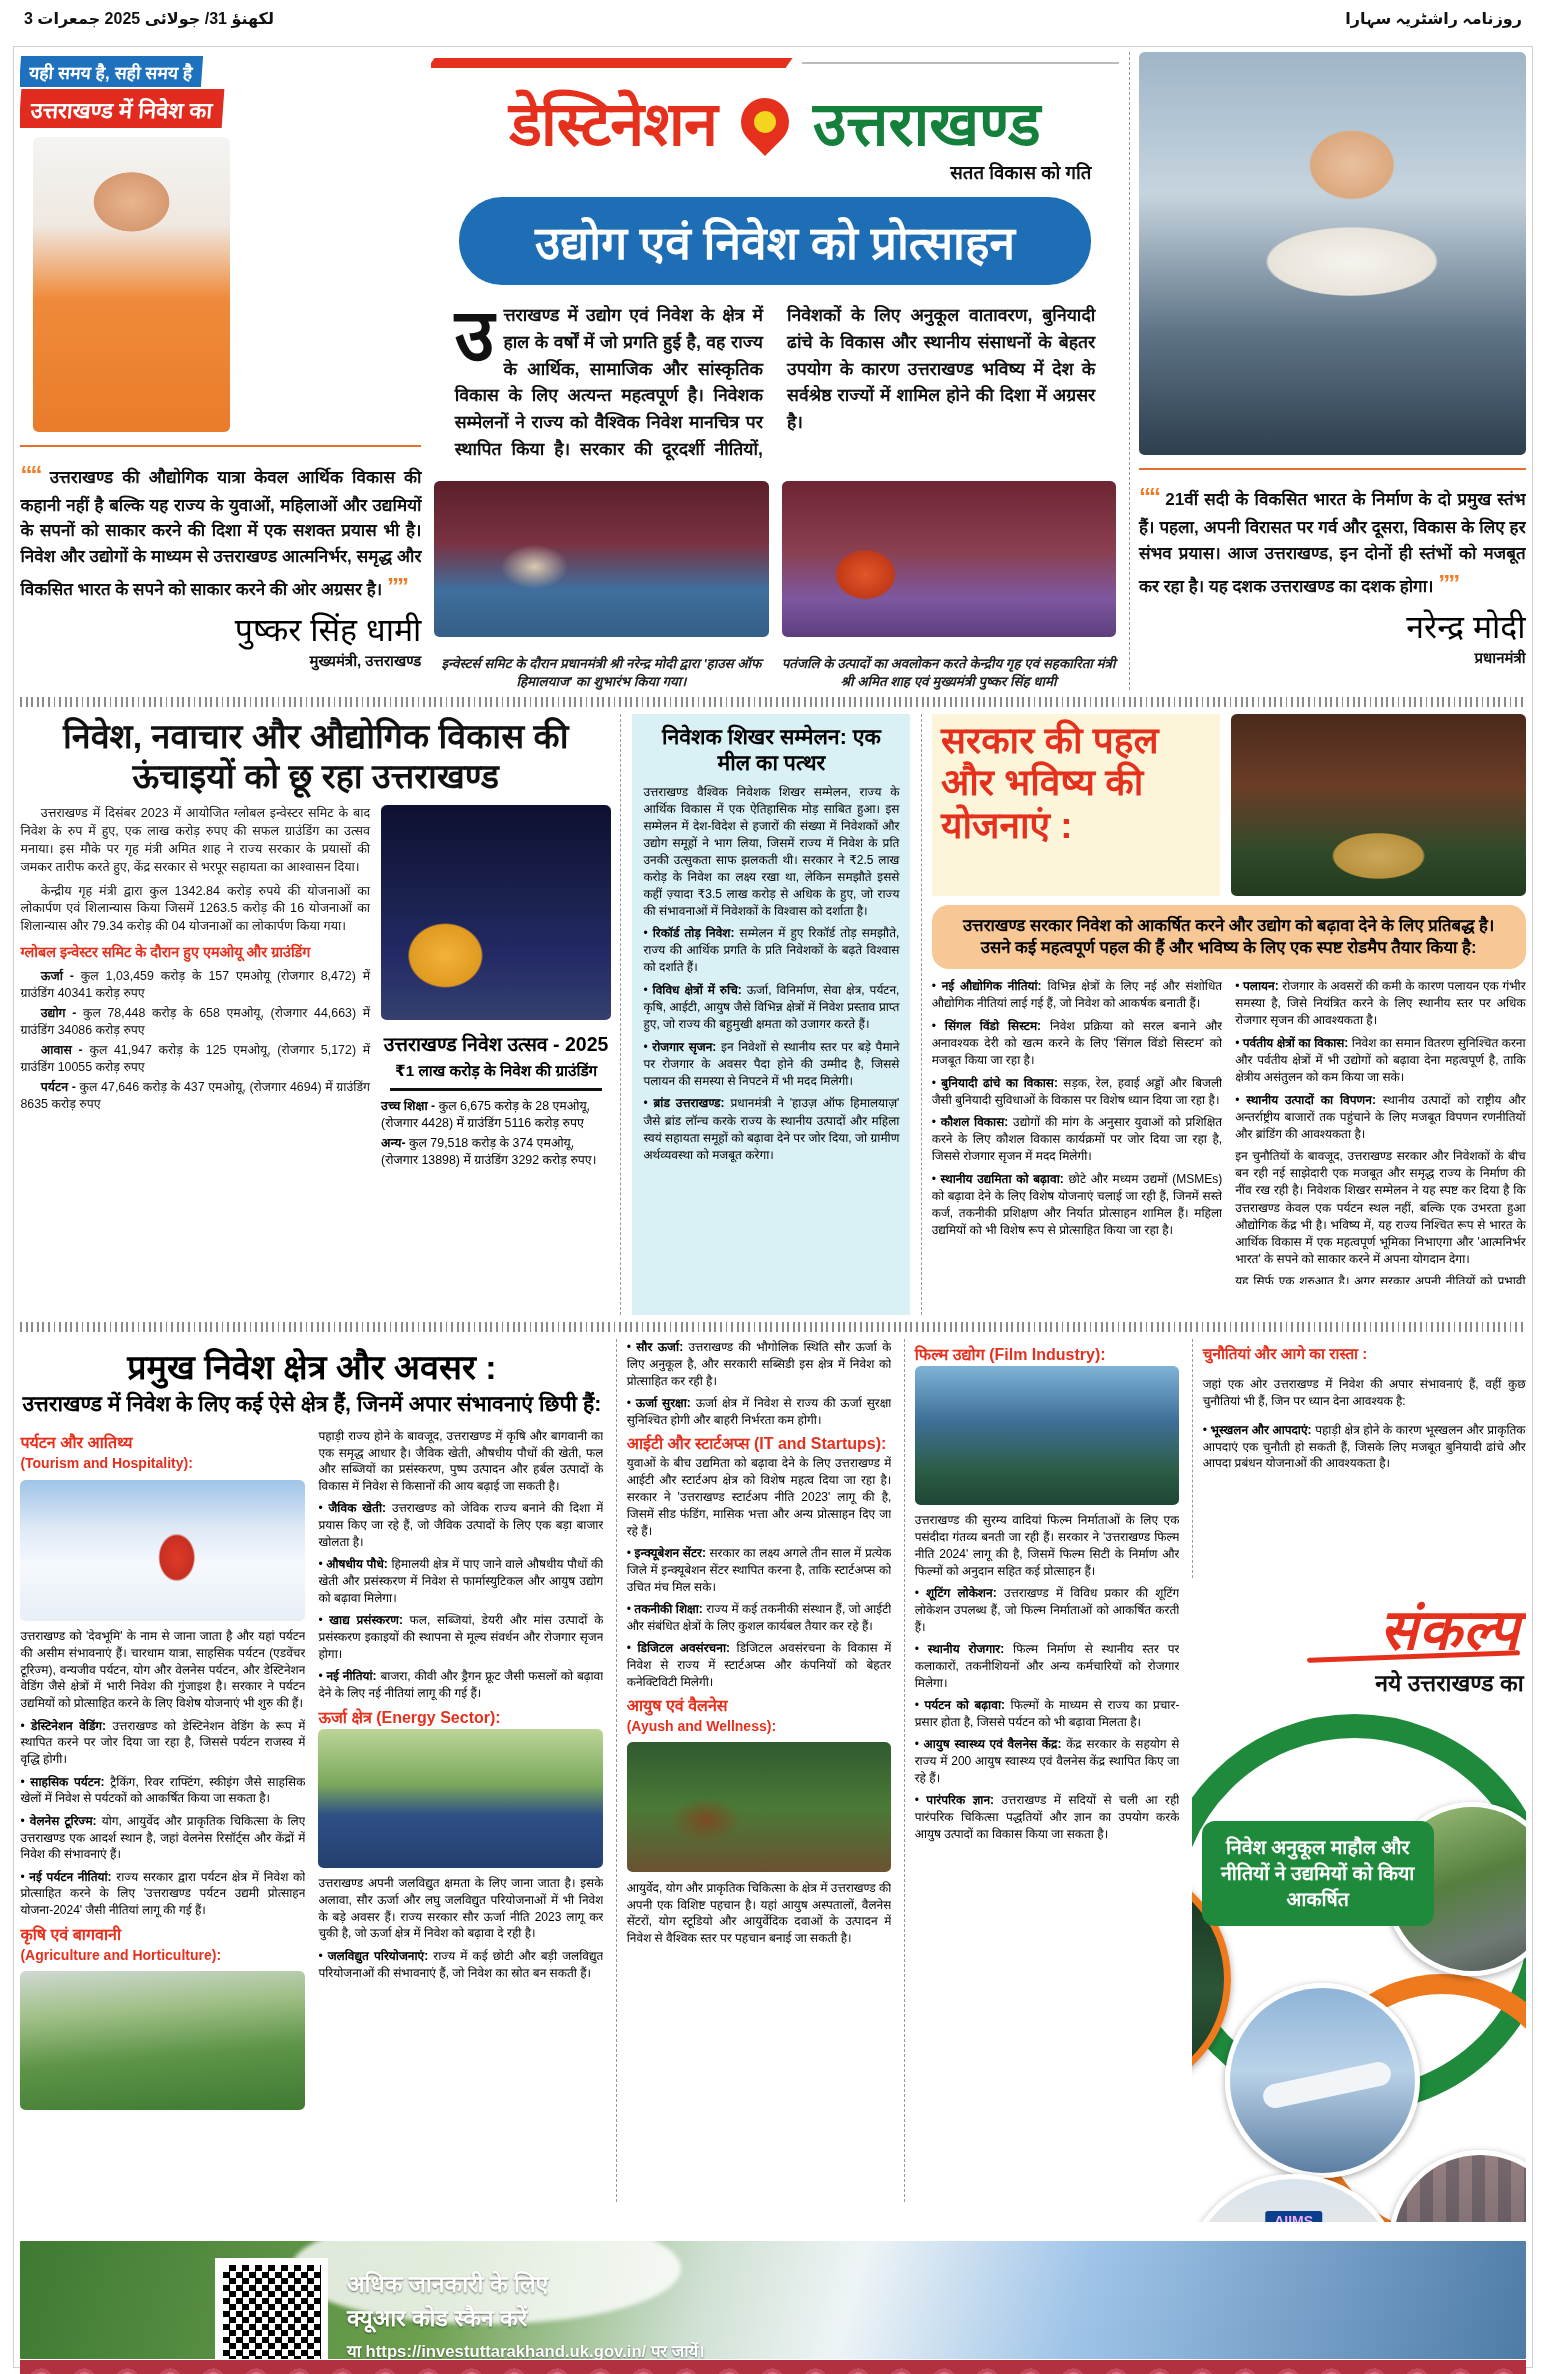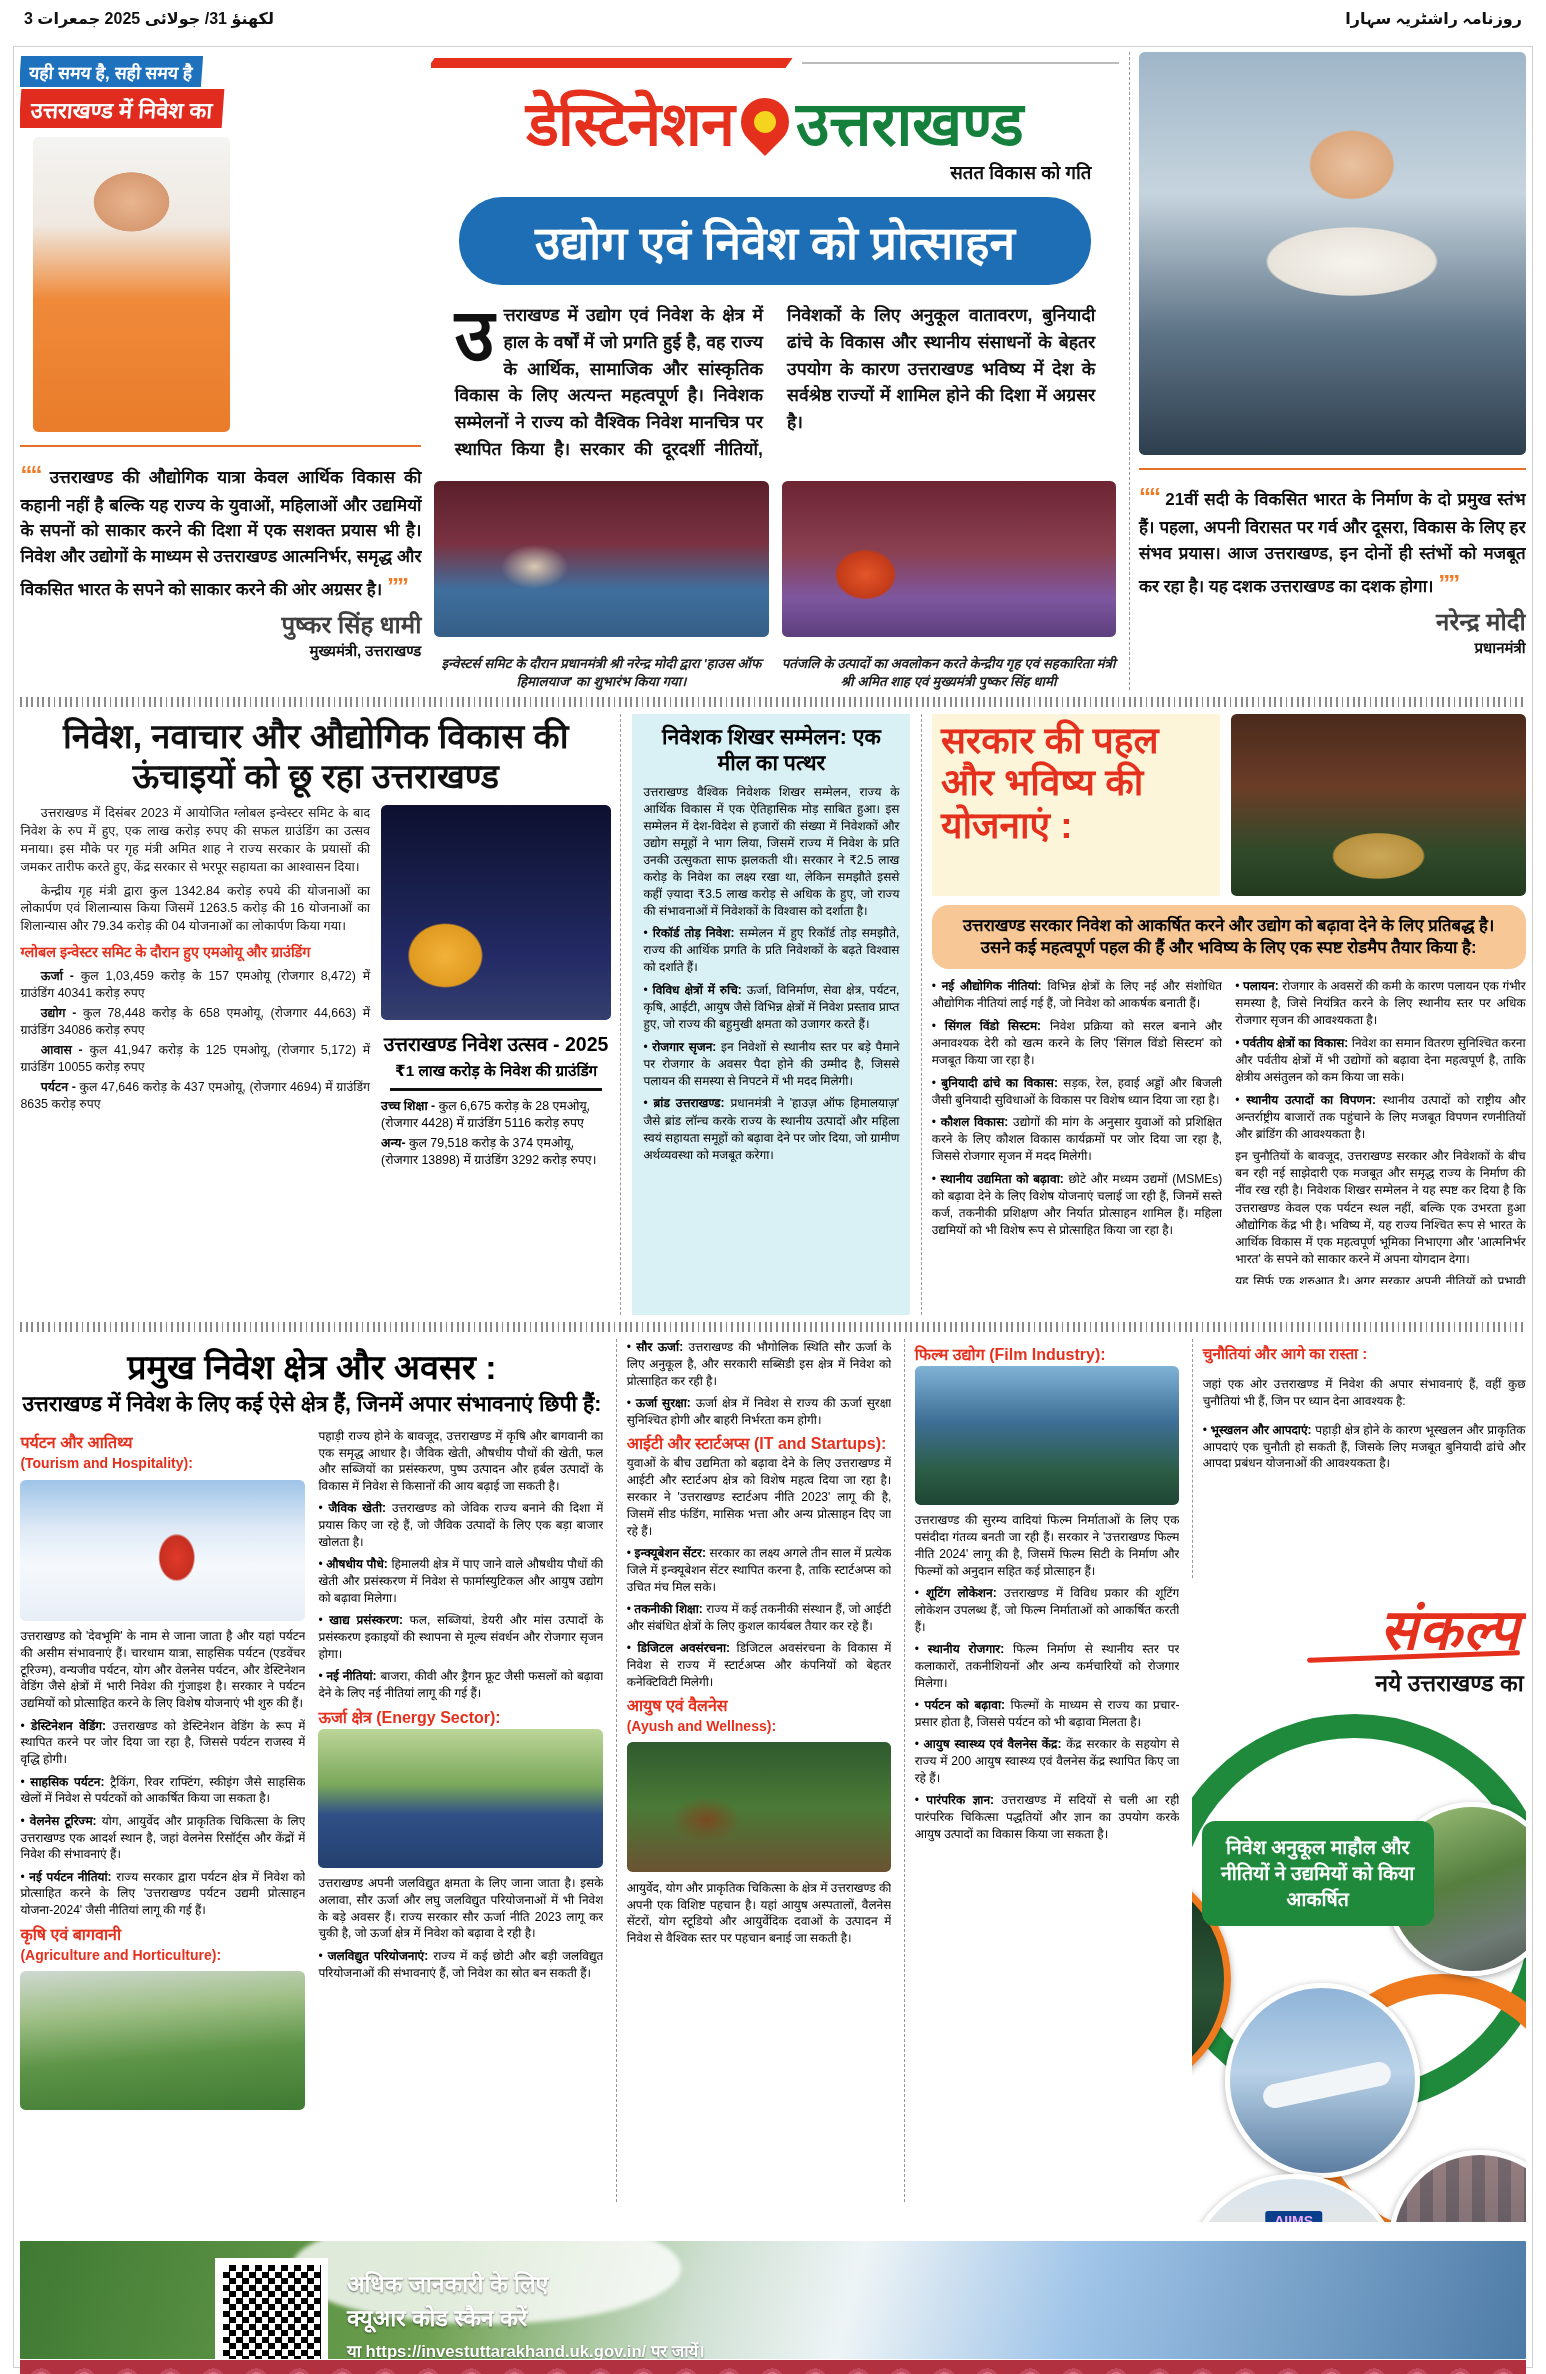--- a/index.html
+++ b/index.html
@@ -50,37 +50,37 @@
   .ph-film{height:139px;background:
      linear-gradient(180deg,#7fb3d6 0%,#3e6f96 40%,#2c5d46 75%,#1e4634 100%);}
   .ph-herbs{height:130px;background:
      radial-gradient(56px 37px at 30% 60%,#7a4a22 0%,transparent 62%),
      linear-gradient(180deg,#2f5a2f 0%,#4a7a36 50%,#6b5232 100%);}
   .capt{font-size:13.4px;font-weight:700;font-style:italic;text-align:center;line-height:1.3;margin-top:18px;color:#222;}
   
   .swoosh{display:flex;align-items:center;height:13px;margin:5.6px 0 1.9px 0;}
   .swoosh .red{flex:0 0 52%;height:10.2px;background:#e5301d;transform:skewX(-35deg);}
   .swoosh .line{flex:1;height:1.9px;background:#bbb;margin-left:13px;}
-  .masthead{display:flex;align-items:center;justify-content:center;gap:7px;margin-top:9.3px;}
+  .masthead{display:flex;align-items:center;justify-content:center;gap:24px;margin-top:9.3px;}
   .mh-red{color:#e5301d;font-size:61px;font-weight:800;letter-spacing:-0.9px;}
   .mh-green{color:#15803c;font-size:61px;font-weight:800;}
   .pin{position:relative;width:48px;height:48px;background:#e5301d;border-radius:50% 50% 50% 0;transform:rotate(-45deg);flex:0 0 48px;}
   .pin i{position:absolute;left:13px;top:13px;width:22px;height:22px;background:#f5d420;border-radius:50%;}
   .mh-tag{text-align:right;font-size:18.6px;font-weight:800;color:#111;margin:-3.7px 28px 0 0;}
   .head-pill{background:#1e6eb5;color:#fff;font-size:46px;font-weight:800;text-align:center;border-radius:43px;padding:13px 9.3px;margin:13px 28px 0 28px;}
   .intro{margin:16.7px 24px 0 24px;column-count:2;column-gap:24px;font-size:17.6px;line-height:1.52;font-weight:600;color:#111;text-align:justify;}
   .dropcap{float:left;font-size:72px;line-height:.82;font-weight:800;margin:3.7px 9.3px 0 0;}
   .ev-row{display:flex;gap:13px;margin:18.6px 3.7px 0 3.7px;}
   .ev{flex:1;}
   
   .quote-block{border-top:2.8px solid #e5702b;margin-top:13px;padding-top:9.3px;}
   .qtext{font-size:17px;font-weight:700;line-height:1.5;color:#111;text-align:justify;}
   .qmark{color:#f07c28;font-size:24px;font-weight:800;letter-spacing:-1.9px;}
   .qsig{text-align:right;margin-top:1.9px;}
-  .qname{color:#404040;font-size:24px;font-weight:700;}
+  .qname{color:#000000;font-size:32px;font-weight:400;}
   .qrole{font-size:15px;font-weight:700;color:#111;}
   .dashL{border-left:1.9px dashed #999;padding-left:9.3px;}
   .dashR{border-right:1.9px dashed #999;padding-right:9.3px;}
   
   .tick-sep{height:9.3px;background:repeating-linear-gradient(90deg,#8a8a8a 0 1.9px,transparent 1.9px 5.6px);margin:7.4px 0;}
   
   .mid{display:flex;gap:11px;height:601px;overflow:hidden;}
   .m1{flex:0 0 601px;overflow:hidden;}
   .m1 h2{font-size:34px;line-height:1.18;font-weight:800;color:#111;text-align:center;margin:1.9px 0 9.3px 0;}
   .m1-row{display:flex;gap:11px;}

